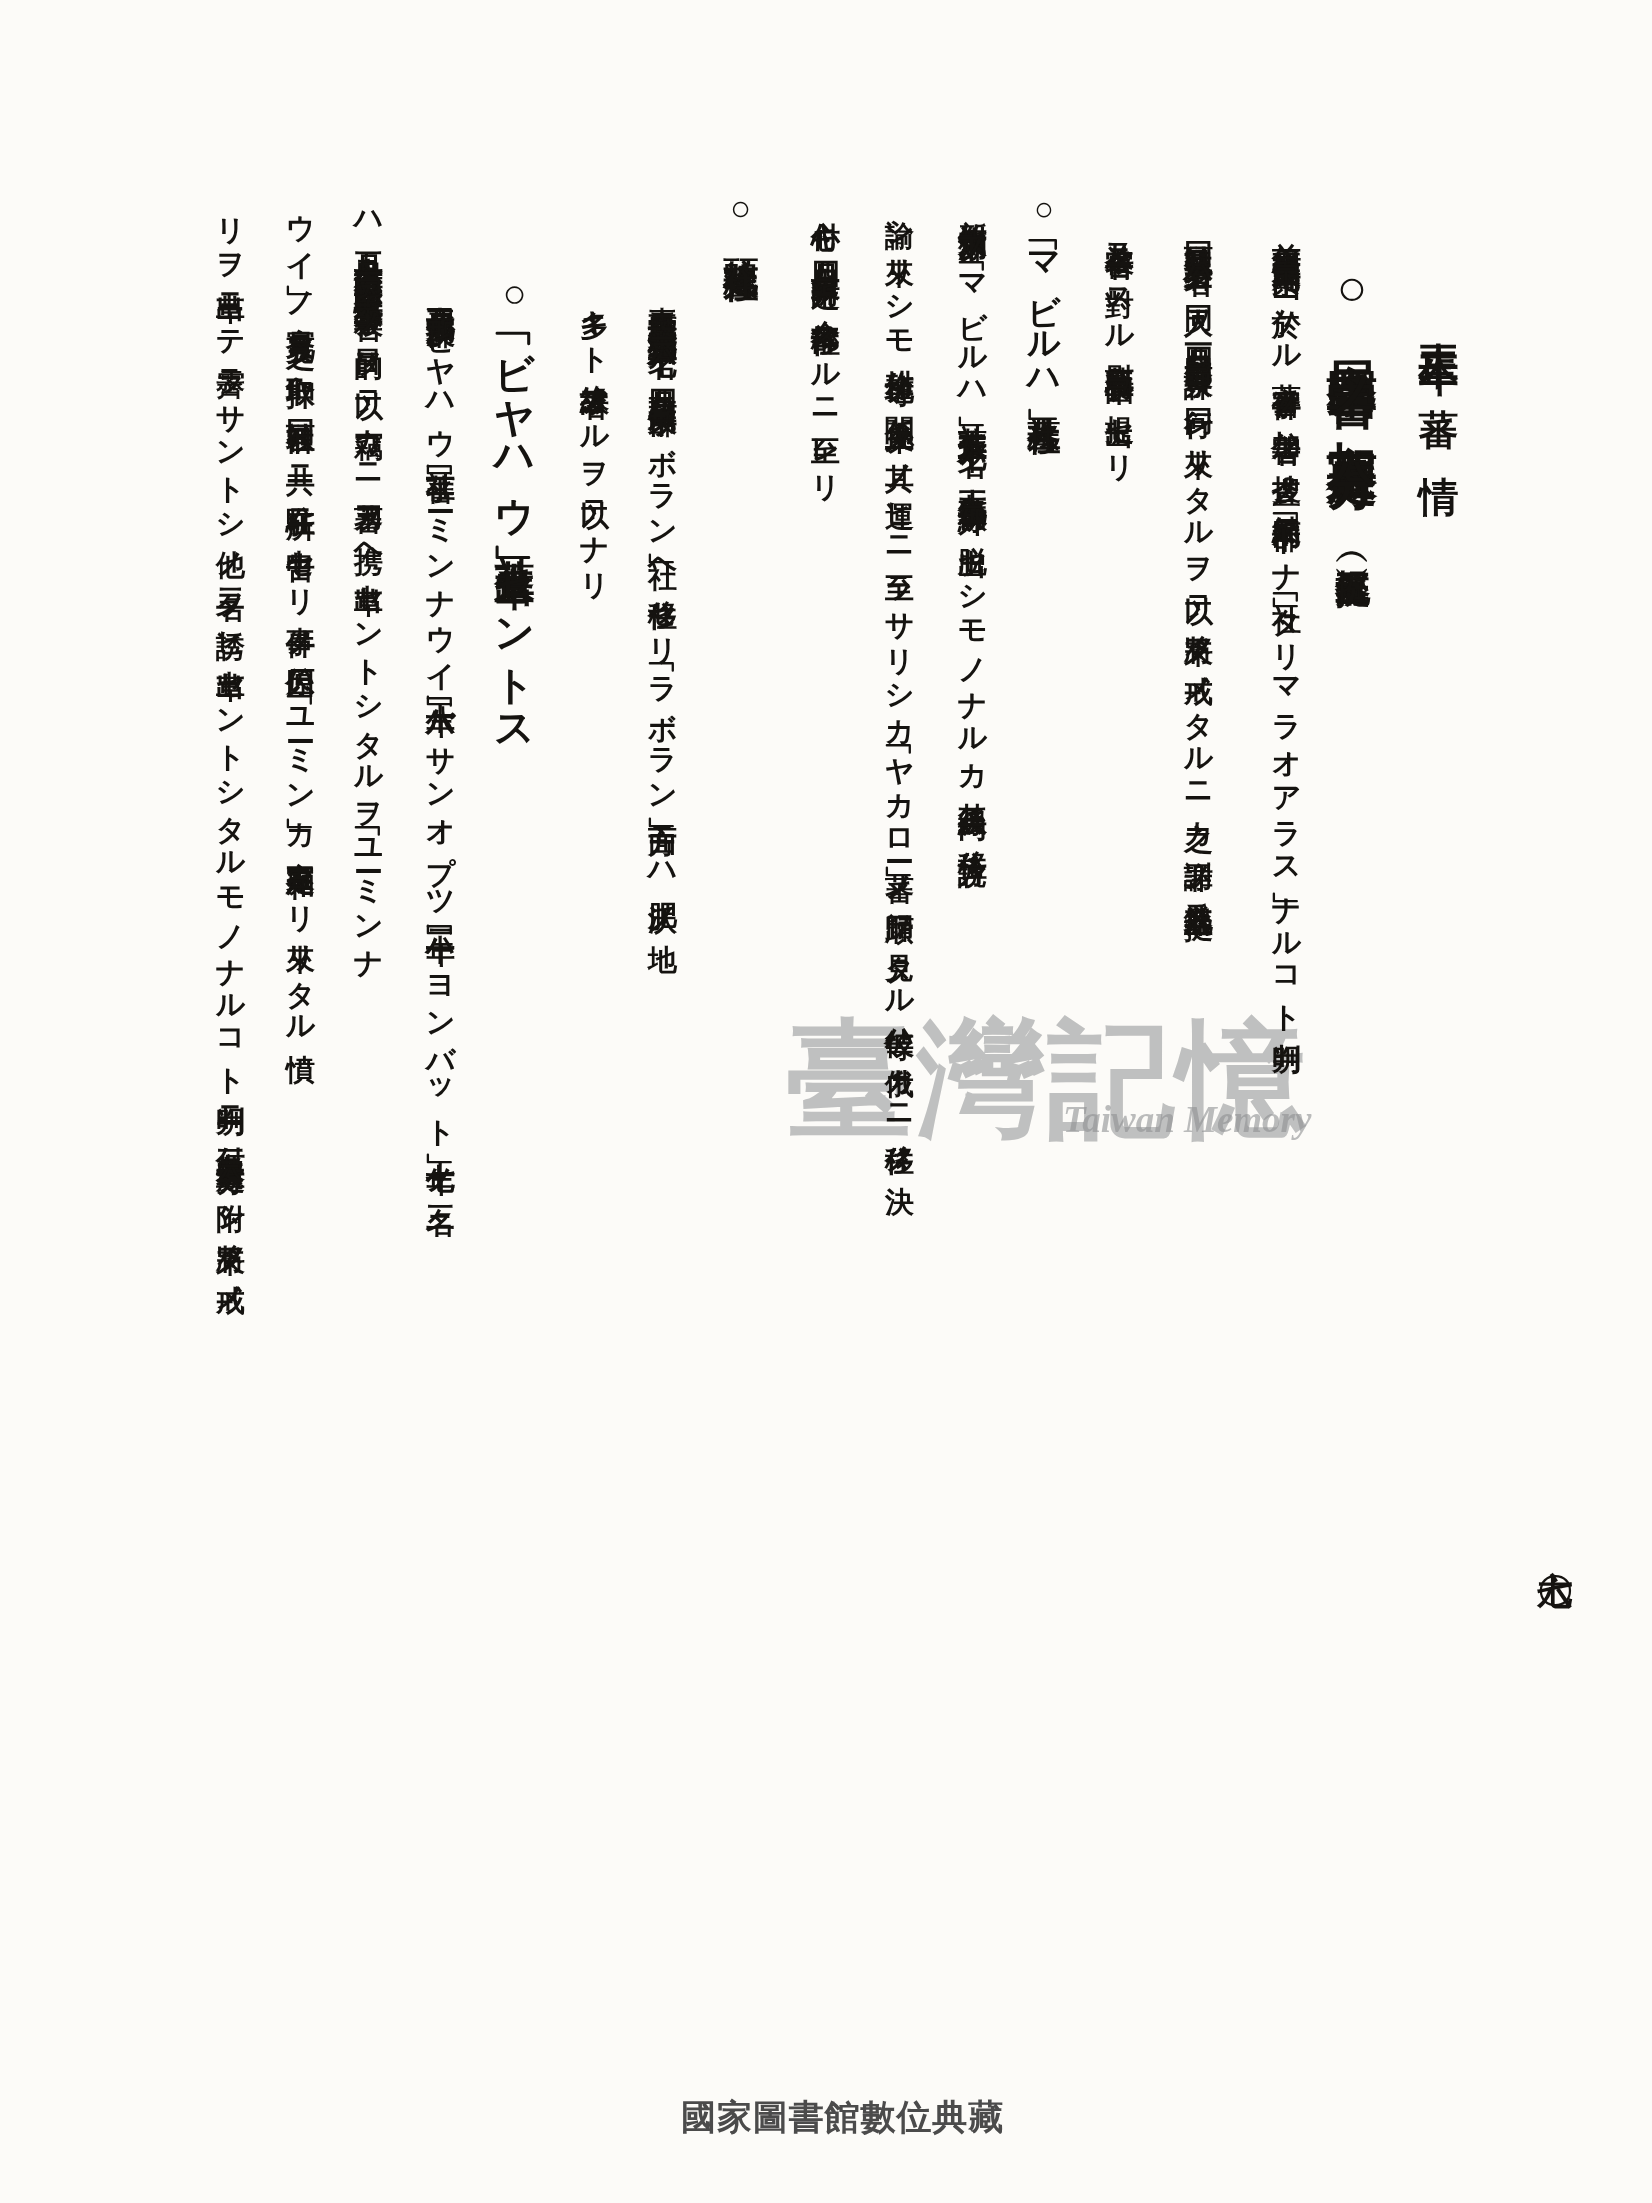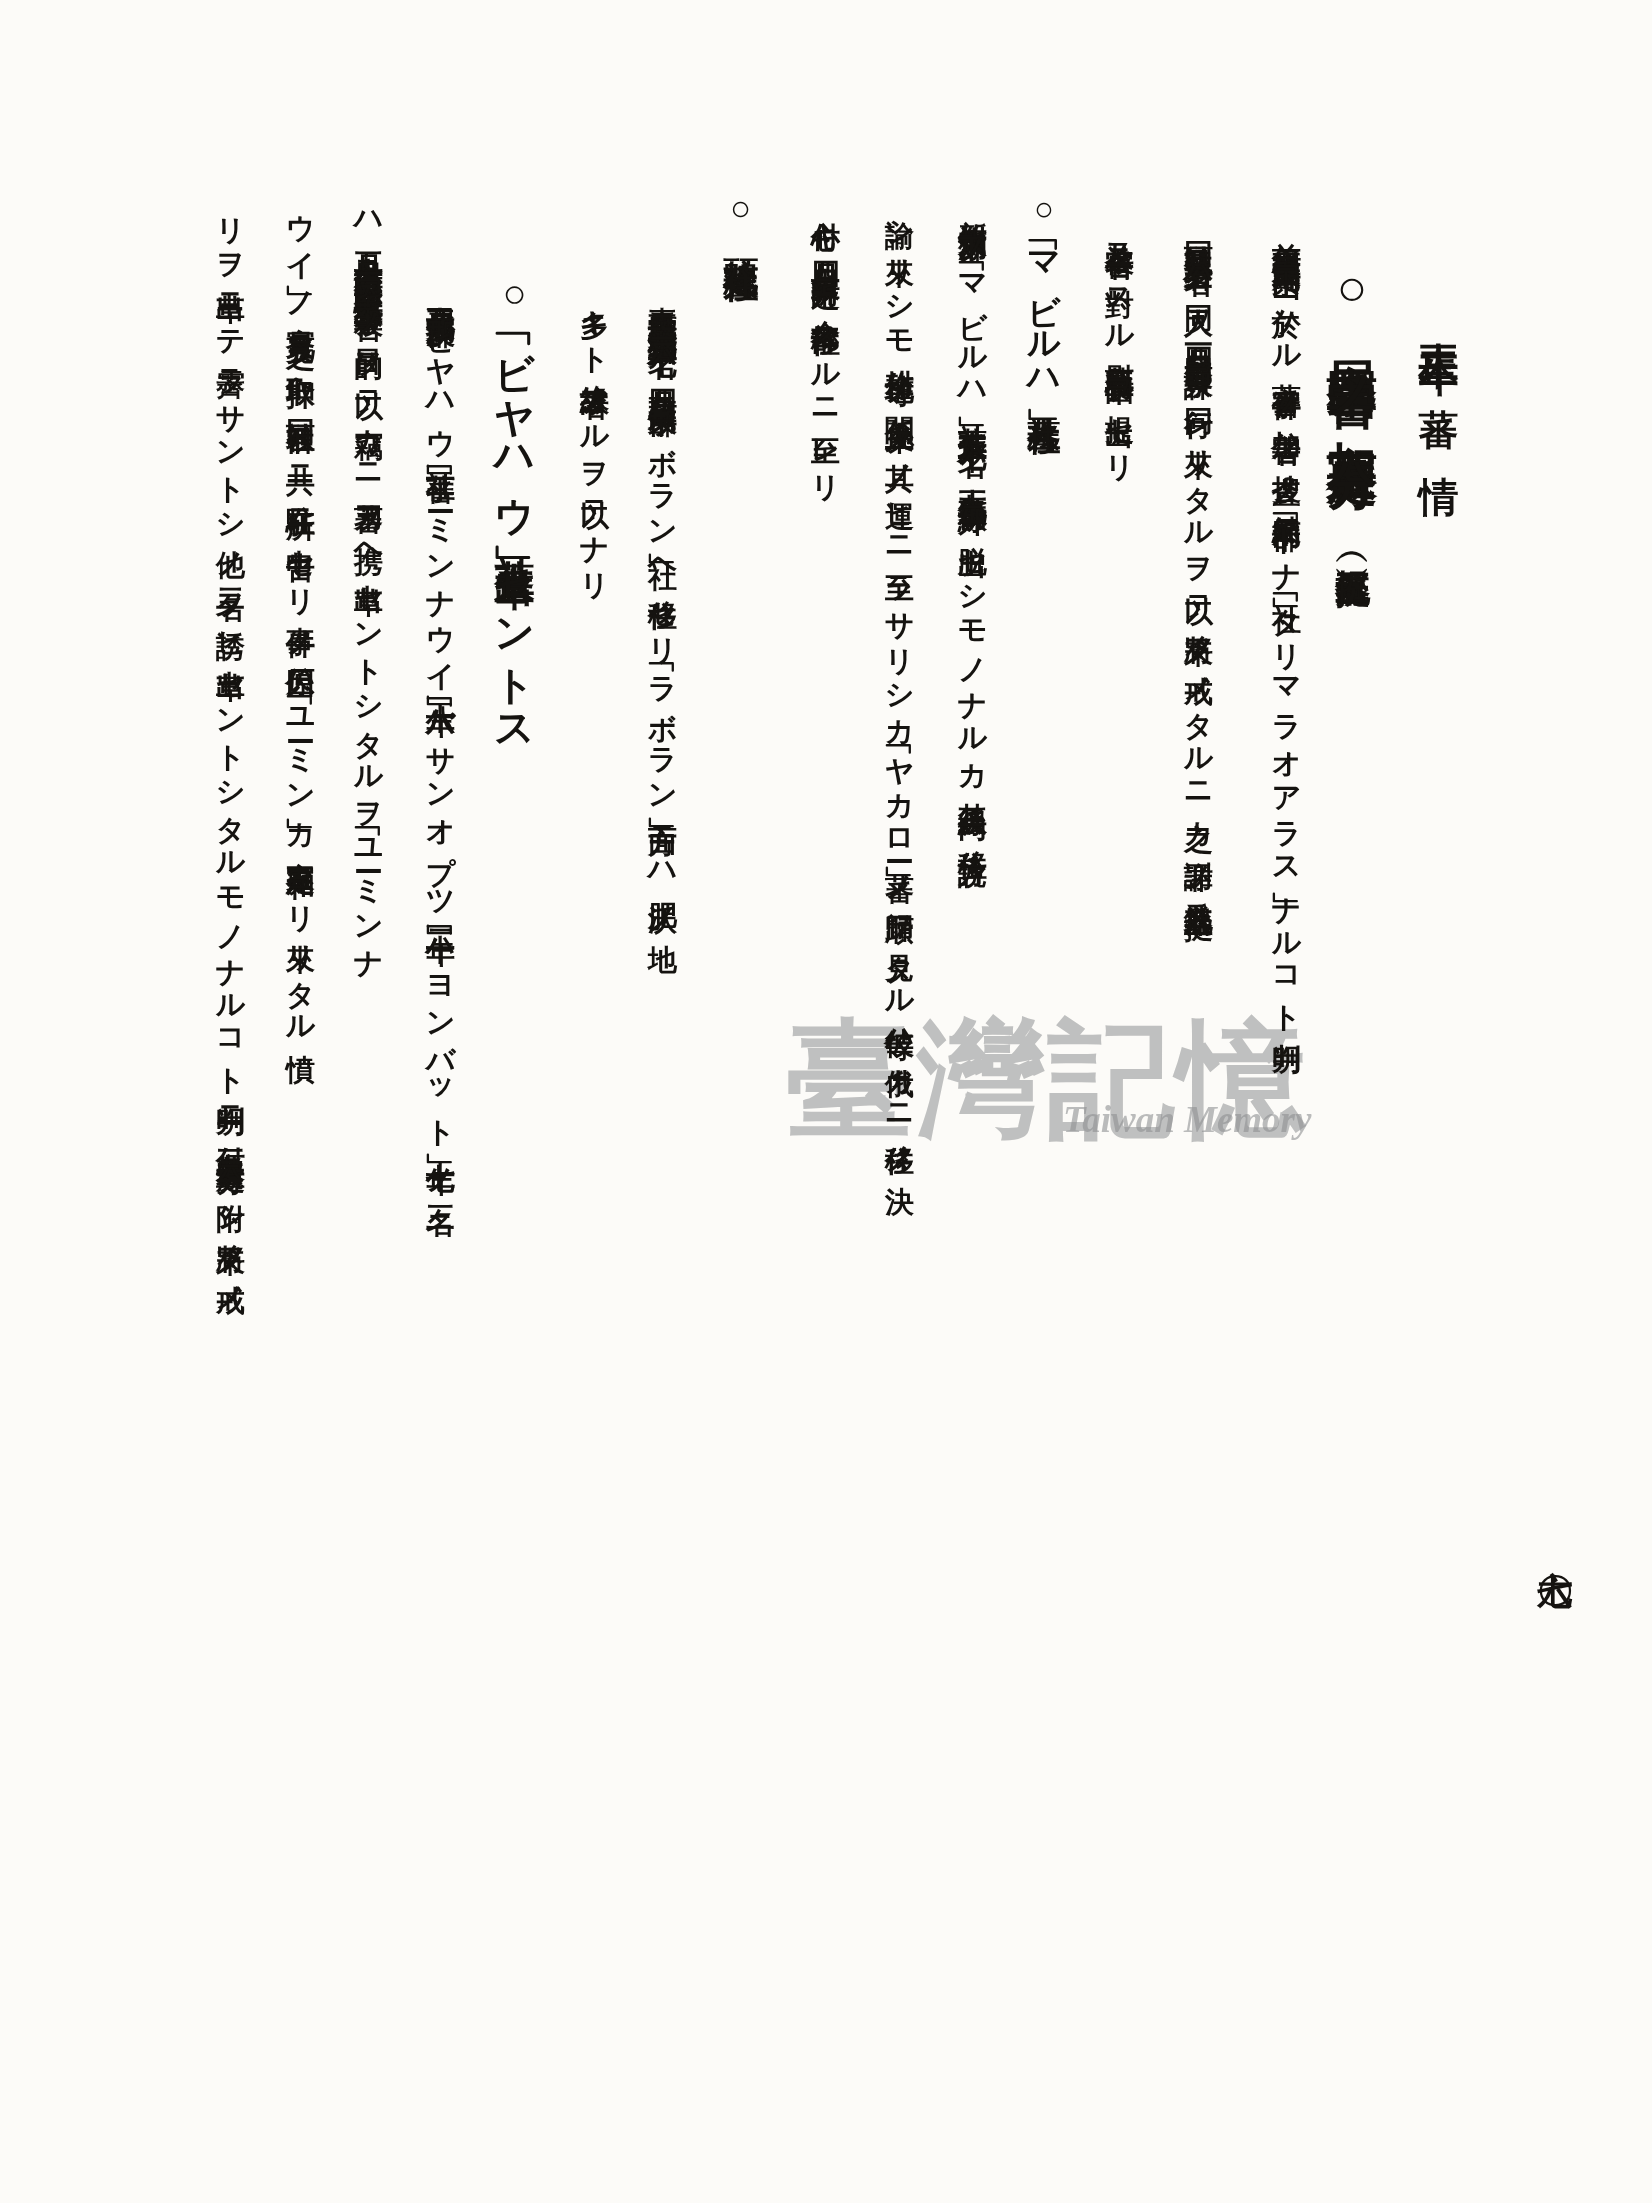--- a/index.html
+++ b/index.html
@@ -78,15 +78,16 @@
 
   <div class="vcol title-md" style="left:487px;top:271px;">○「ビヤハウ」社蕃人出草セントス</div>
   <div class="vcol body-col" style="left:421px;top:283px;">臺北州蘇澳郡「ビヤハウ」社蕃丁「ユーミンナウイ」十八年「バサンオプツ」二十年「ハヨンバット」十七年ノ三名</div>
   <div class="vcol body-col" style="left:349px;top:193px;">ハ五月十六日午後五時頃同社駐在所本島人警手殺害ノ目的ヲ以テ竊カニ蕃刀ヲ携ヘ出草セントシタルヲ「ユーミンナ</div>
   <div class="vcol body-col" style="left:281px;top:195px;">ウイ」ノ實兄發見之ヲ取押ヘ同社頭目ト共ニ駐在所ニ申告セリ事件ノ原因ハ「ユーミン」カ家庭不和ヨリ來リタル憤</div>
   <div class="vcol body-col" style="left:211px;top:197px;">リヲ出草ニテ霽ラサントシ他ノ二名ヲ誘ヒ出草セントシタルモノナルコト判明ニ付三名共留置處分ニ附シ將來ヲ戒メ</div>
 
   <div class="watermark-cjk">臺灣記憶</div>
   <div class="watermark-latin">Taiwan Memory</div>
 
+  <div class="footer-caption">國家圖書館數位典藏</div>
 
 </div>
 
 
 </body></html>

